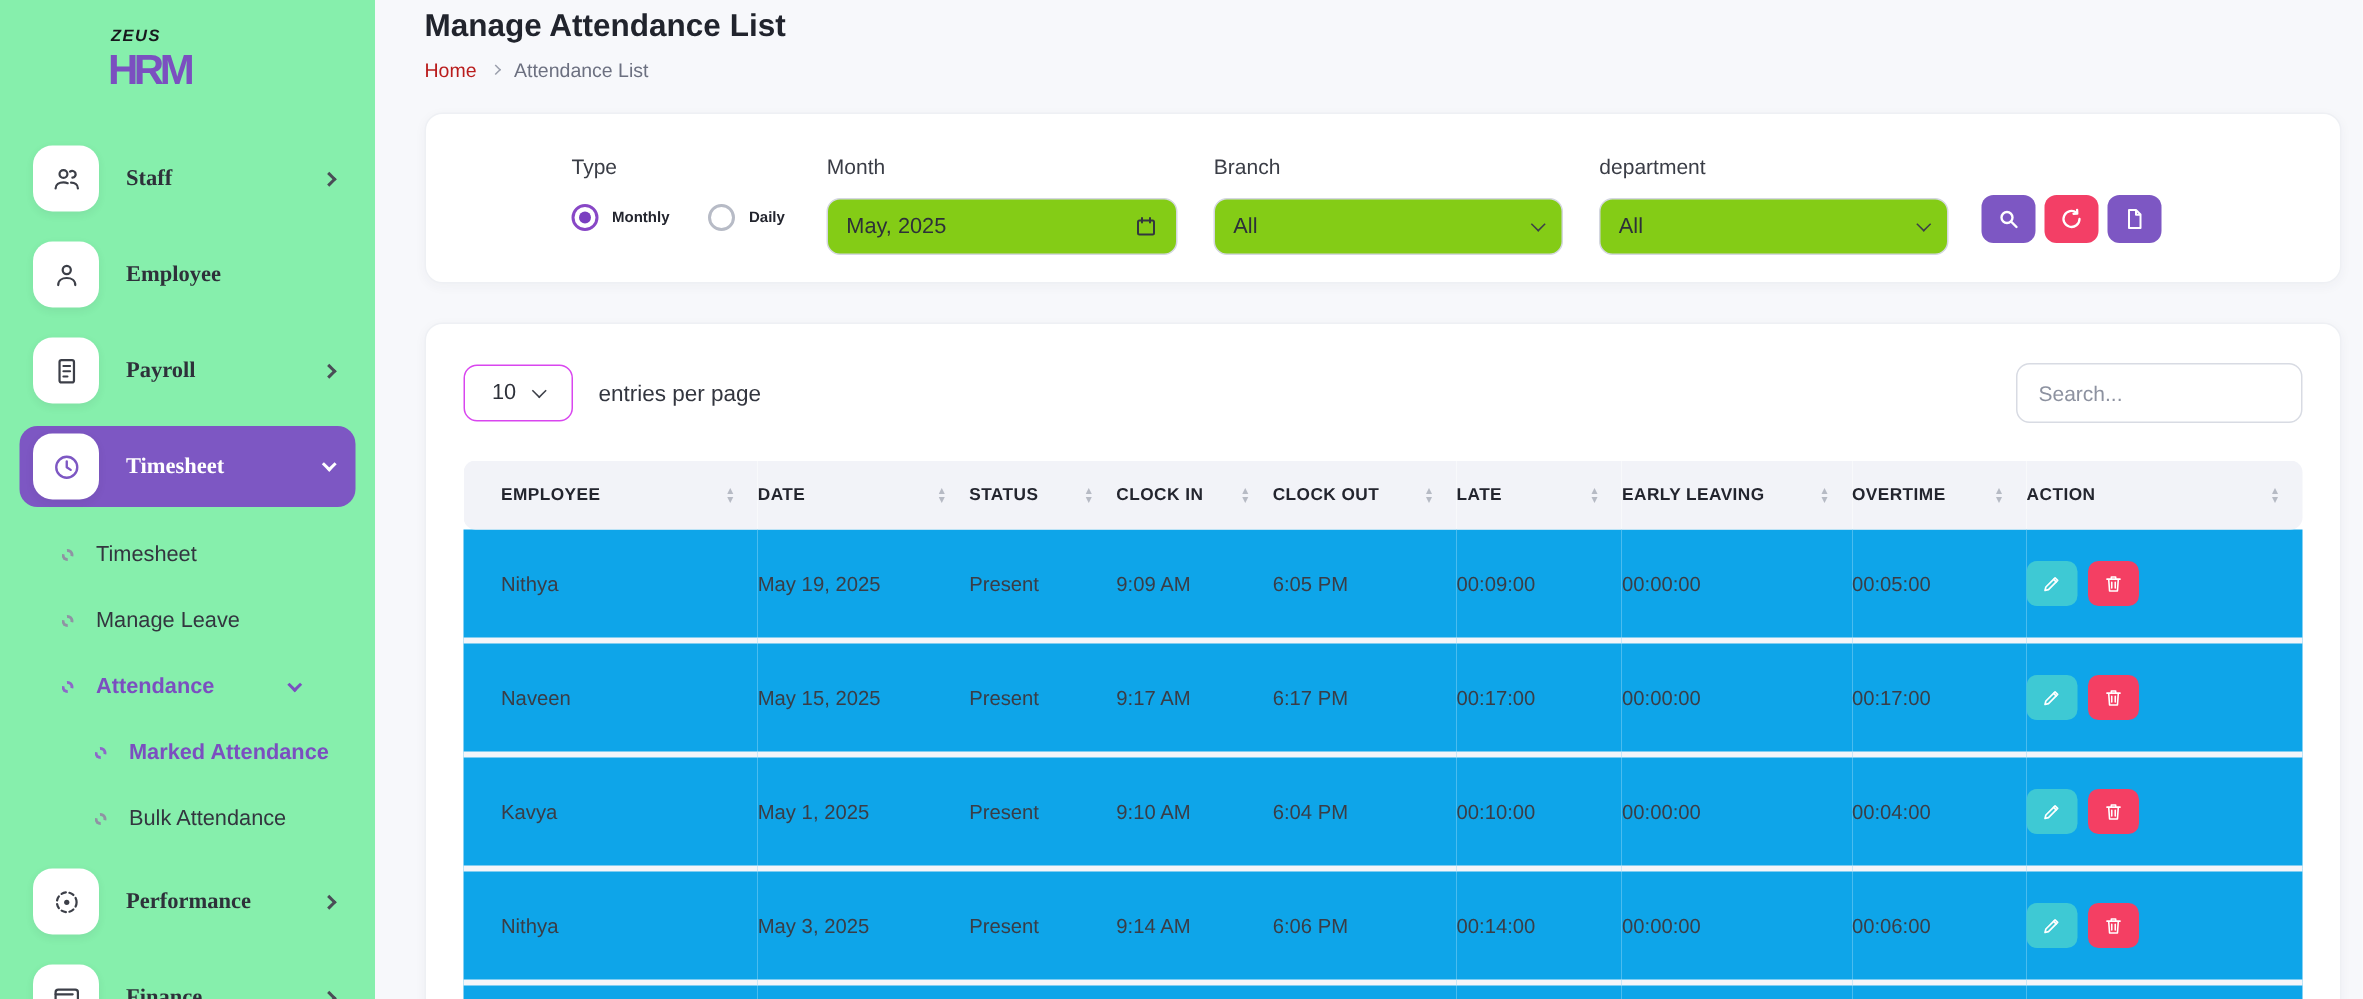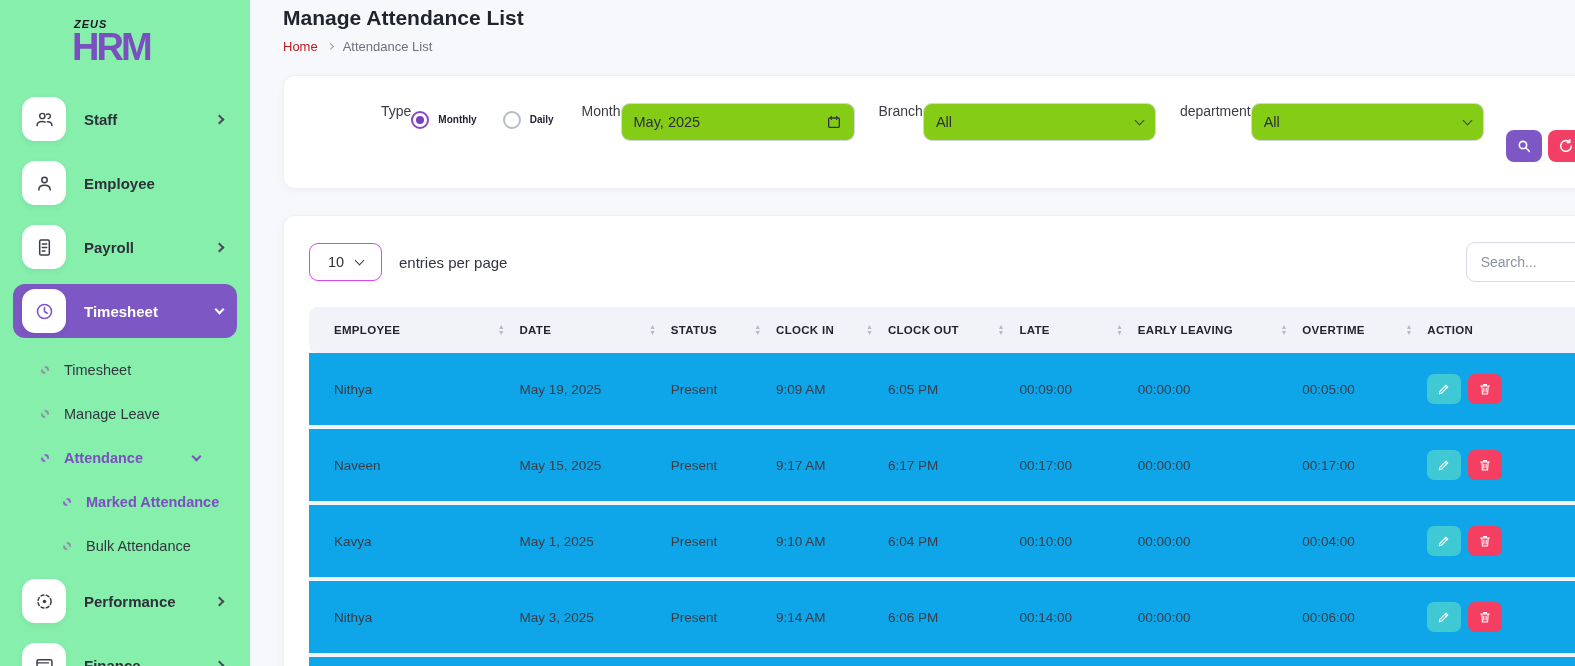--- a/index.html
+++ b/index.html
@@ -4,23 +4,23 @@
 <style>
   * { margin:0; padding:0; box-sizing:border-box; }
   html,body { width:1575px; height:666px; overflow:hidden;
     font-family:"Liberation Sans","DejaVu Sans",sans-serif; background:#f7f8fb; }
   .app { display:flex; width:1575px; height:666px; }
 
   
   .sidebar { width:250px; min-width:250px; height:100%; background:#86efac; padding-top:10px; }
   .logo { padding:8px 0 0 72px; margin-bottom:28px; }
   .logo-top { display:block; font-size:11px; font-weight:bold; letter-spacing:1px; color:#17181c; font-style:italic; margin-left:2px; }
-  .logo-main { display:block; font-size:38px; line-height:34px; font-weight:bold; color:#7b4fc0; letter-spacing:-3px; }
+  .logo-main { display:block; font-size:28px; line-height:34px; font-weight:bold; color:#7b4fc0; letter-spacing:-3px; }
   .nav-item { display:flex; align-items:center; margin:0 13px 10px 13px; padding:5px 14px 5px 9px;
-    border-radius:12px; cursor:pointer; color:#2e313a; }
+    border-radius:12px; cursor:pointer; color:#2e313a;font-family:Liberation Serif, serif; }
   .icon-box { width:44px; height:44px; border-radius:13px; background:#ffffff; box-shadow:0 2px 6px rgba(40,40,60,.07);
     display:flex; align-items:center; justify-content:center; margin-right:18px; flex:none; }
   .icon-box svg { width:21px; height:21px; stroke:#3c3f48; }
   .nav-label { font-size:15px; font-weight:600; flex:1; }
   .nav-item.active { background:#7d57c3; color:#ffffff; }
   .nav-item.active .icon-box svg { stroke:#7d57c3; }
   .nav-item.active .chev { border-color:#ffffff; }
   .chev { width:7px; height:7px; border-right:2px solid #4a4d57; border-bottom:2px solid #4a4d57; flex:none; }
   .chev.right { transform:rotate(-45deg); }
   .chev.down  { transform:rotate(45deg); margin-top:-3px; }
@@ -38,21 +38,21 @@
   .page-title { font-size:21px; font-weight:600; color:#21242d; }
   .breadcrumb { display:flex; align-items:center; gap:10px; margin-top:9px; font-size:13px; }
   .crumb-home { color:#b91c1c; cursor:pointer; }
   .crumb-sep { width:5px; height:5px; border-right:1.6px solid #9a9eab; border-bottom:1.6px solid #9a9eab; transform:rotate(-45deg); }
   .crumb-current { color:#6c7080; }
 
   .card { background:#ffffff; border:1px solid #eef0f4; border-radius:12px; box-shadow:0 2px 8px rgba(50,50,80,.04); }
 
   
   .filter-card { margin-top:21px; height:114px; display:flex; align-items:flex-start; padding:27px 24px 0 97px; }
-  .fgroup { display:flex; }
+  .fgroup { display:flex; flex-direction:column; }
   .flabel { font-size:14px; color:#3a3d46; margin-bottom:13px; }
   .radio-row { display:flex; align-items:center; gap:26px; margin-top:4px; }
   .radio-opt { display:flex; align-items:center; gap:9px; cursor:pointer; }
   .radio { width:18px; height:18px; border-radius:50%; border:2px solid #b7bbc6; background:#fff; position:relative; flex:none; }
   .radio.checked { border:2.5px solid #8847c6; }
   .radio.checked::after { content:""; position:absolute; left:3px; top:3px; width:8px; height:8px; border-radius:50%; background:#7a3fc0; }
   .radio-label { font-size:10px; font-weight:600; color:#23252e; }
   .input-box { width:234px; height:38px; border:1px solid #d4d7e0; border-radius:9px; display:flex; align-items:center;
     padding:0 12px; font-size:14.5px; color:#2d3039; background:#84cc16; cursor:pointer; }
   .input-box .grow { flex:1; }
@@ -66,21 +66,21 @@
   .sq-btn svg { width:16px; height:16px; }
   .btn-purple { background:#7d57c3; }
   .btn-pink { background:#f33f66; }
 
   
   .table-card { margin-top:26px; height:500px; padding:26px 25px 0 25px; overflow:hidden; }
   .controls { display:flex; align-items:center; }
   .entries-box { width:73px; height:38px; border:1px solid #d946ef; border-radius:9px; display:flex; align-items:center;
     justify-content:center; gap:12px; font-size:14.5px; color:#2d3039; cursor:pointer; background:#fff; }
   .entries-label { margin-left:17px; font-size:15px; color:#33363f; }
-  .search-input { margin-left:auto; width:159px; height:40px; border:1px solid #d8dbe3; border-radius:9px;
+  .search-input { margin-left:auto; width:191px; height:40px; border:1px solid #d8dbe3; border-radius:9px;
     padding:0 14px; font-size:14px; color:#2d3039; outline:none; font-family:inherit; }
   .search-input::placeholder { color:#8d92a0; }
 
   table { width:100%; border-collapse:collapse; margin-top:25px; table-layout:fixed; }
   thead th { background:#f2f3f8; text-align:left; font-size:11.5px; font-weight:bold; color:#23252e;
     letter-spacing:.3px; padding:17px 0 17px 0; position:relative; cursor:pointer; }
   thead th .sort { position:absolute; right:16px; top:50%; transform:translateY(-50%); display:flex; flex-direction:column;
     line-height:6px; font-size:8px; color:#b6bac4; }
   thead th:first-child { border-top-left-radius:8px; border-bottom-left-radius:8px; padding-left:25px; }
   thead th:last-child { border-top-right-radius:8px; border-bottom-right-radius:8px; }

